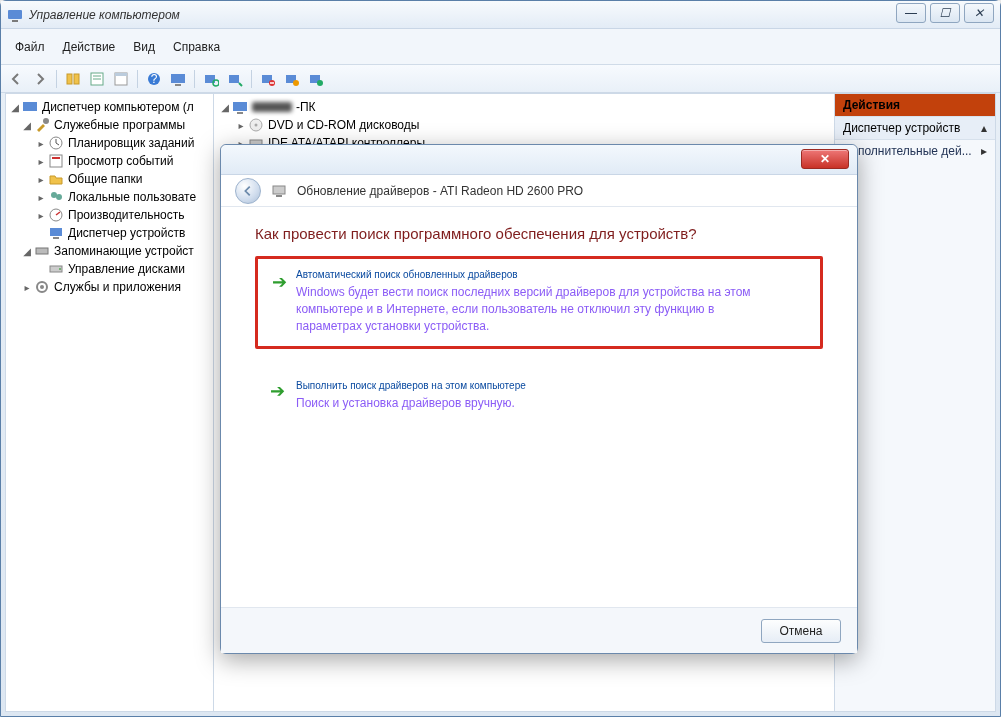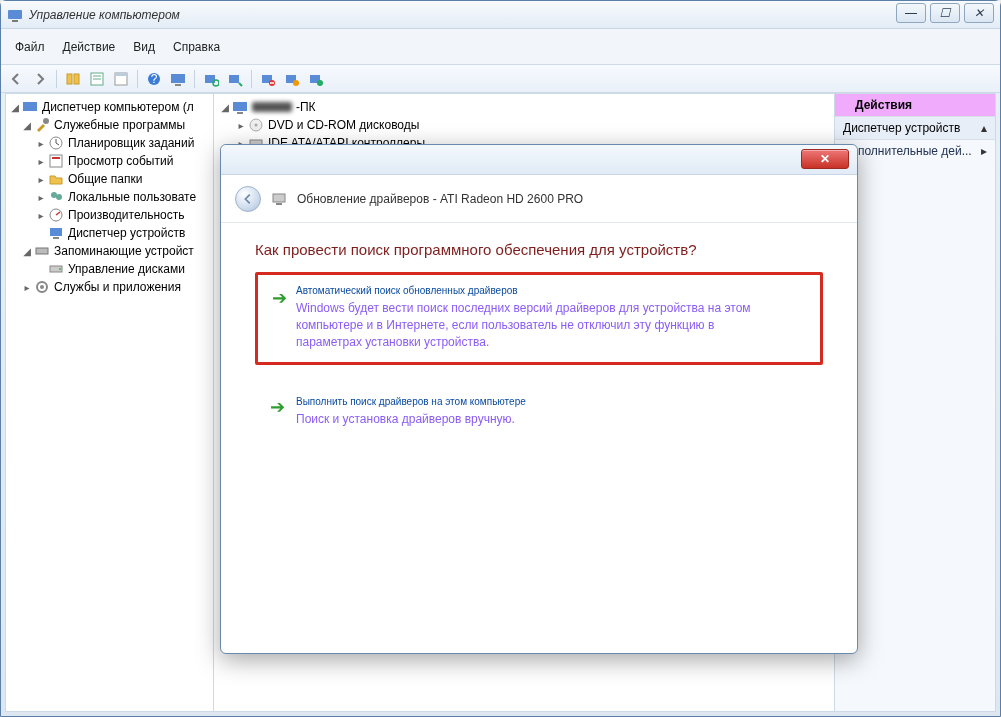--- a/index.html
+++ b/index.html
@@ -56,21 +56,21 @@
 .ind2 { padding-left: 28px; }
 
 
 .mid { flex: 1; padding: 4px 6px; background: #fff; border-right: 1px solid #cdd9e7; position: relative; overflow:hidden;}
 .dnode { display:flex; align-items:center; height:18px; white-space:nowrap;}
 .dnode .exp { width:10px; font-size:10px; color:#666; margin-right:2px; text-align:center;}
 .dnode .ic { width:16px; height:16px; margin-right:4px; display:inline-flex; align-items:center; justify-content:center;}
 
 
 .actions { width: 160px; background: #f5f8fc; display:flex; flex-direction:column; }
-.actions .hdr { padding: 4px 20px; font-weight: bold; background: #f0abfc; border-bottom: 1px solid #d7e1ec; }
+.actions .hdr { padding: 4px 8px; font-weight: bold; background: #c2410c; border-bottom: 1px solid #d7e1ec; }
 .actions .sect { padding: 4px 8px; background: #e7eef7; border-bottom: 1px solid #d7e1ec; display:flex; align-items:center; justify-content: space-between;}
 .actions .row { padding: 4px 8px; display:flex; align-items:center; justify-content: space-between; color:#235; cursor:default;}
 .actions .arrow { color:#333; }
 
 
 .modal {
   position: absolute; left: 220px; top: 144px; width: 638px; height: 510px;
   background: #fff; border: 1px solid #6b89ac; border-radius: 6px;
   box-shadow: 0 6px 24px rgba(0,0,0,0.35);
   display:flex; flex-direction:column;
@@ -79,21 +79,21 @@
   height: 30px; background: linear-gradient(#f3f8fd, #e1ebf6);
   border-bottom: 1px solid #c9d6e6; border-radius: 6px 6px 0 0; position:relative;
 }
 .mclose {
   position:absolute; right:8px; top:4px; width:48px; height:20px;
   background: linear-gradient(#e77, #c83227); border: 1px solid #9c2a22; border-radius: 3px;
   display:flex; align-items:center; justify-content:center; color:#fff; font-weight:bold;
   box-shadow: inset 0 1px rgba(255,255,255,.4);
 }
 .modal .mhdr {
-  height: 48px; display:flex; align-items:center; gap:10px; padding: 9px 14px;
+  height: 32px; display:flex; align-items:center; gap:10px; padding: 9px 14px;
   border-bottom: 1px solid #e1e7ef;
 }
 .backbtn {
   width:26px; height:26px; border-radius:50%;
   background: radial-gradient(circle at 35% 30%, #fff, #cfdced 60%, #a9bdd6);
   border:1px solid #9cb2cd; display:flex; align-items:center; justify-content:center; color:#6c8aab;
 }
 .mhdr .mt { color:#333; }
 .modal .mbody { flex:1; padding: 18px 34px 10px 34px; }
 .mq { color:#7f1d1d; font-size:15px; margin-bottom: 14px; }
@@ -407,13 +407,16 @@
       <div class="ot">Автоматический поиск обновленных драйверов</div>
       <div class="od">Windows будет вести поиск последних версий драйверов для устройства на этом компьютере и в Интернете, если пользователь не отключил эту функцию в параметрах установки устройства.</div>
     </div>
 
     <div class="opt">
       <span class="arrow">➔</span>
       <div class="ot">Выполнить поиск драйверов на этом компьютере</div>
       <div class="od">Поиск и установка драйверов вручную.</div>
     </div>
   </div>
+  <div class="mfoot">
+    <div class="btn">Отмена</div>
+  </div>
 </div>
 
 </body></html>

